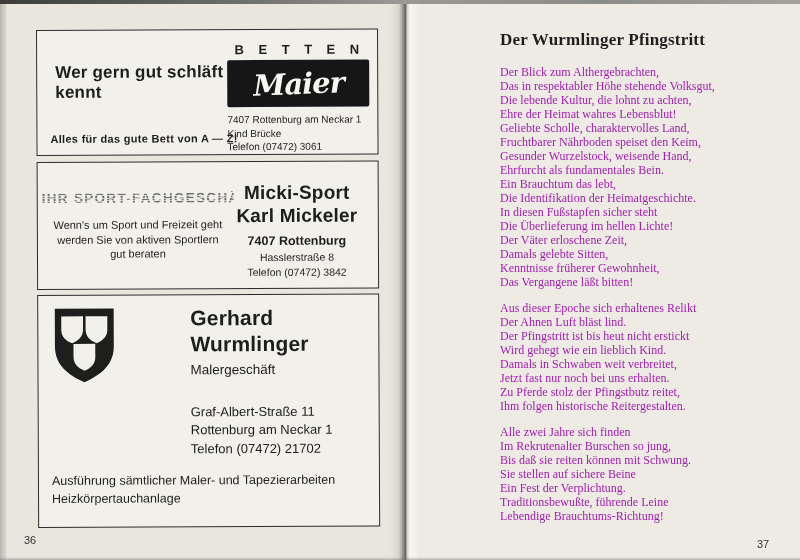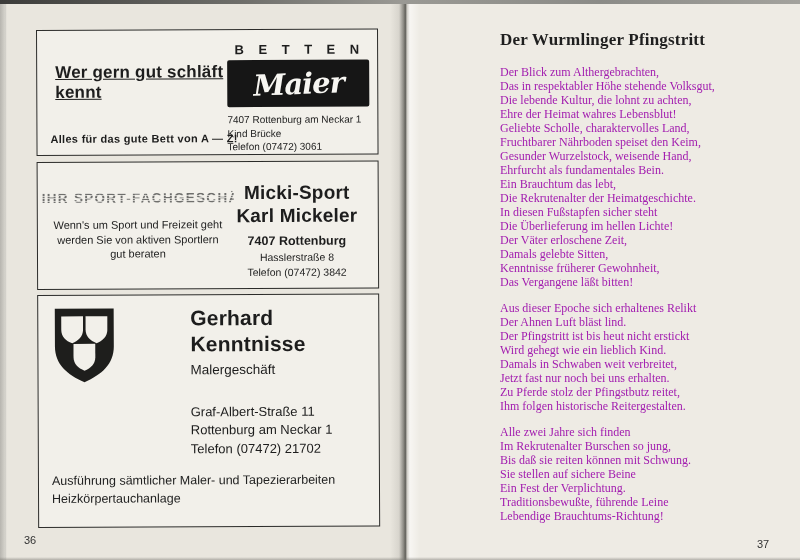--- a/index.html
+++ b/index.html
@@ -29,21 +29,21 @@
       rgba(255,255,255,.55) 66%,
       rgba(255,255,255,0) 100%);}
   
   .ads{position:absolute;left:30px;top:27px;width:342px;transform:rotate(-0.25deg);transform-origin:top left;}
   .ad{position:relative;border:1.5px solid #2b2b29;background:#f2f0ea;box-sizing:border-box;color:#1d1d1d;}
   .ad1{height:126px;margin-bottom:6px;}
   .ad2{height:128px;margin-bottom:5px;}
   .ad3{height:233px;}
   
   .ad1-headline{position:absolute;left:18px;top:32px;width:178px;
-    font-size:17px;font-weight:bold;line-height:1.17;letter-spacing:.2px;text-decoration:underline;}
+    font-size:17px;font-weight:bold;line-height:1.17;letter-spacing:.2px;}
   .ad1-tagline{position:absolute;left:13px;top:102px;font-size:11px;font-weight:bold;white-space:nowrap;letter-spacing:.3px;text-align:right;}
   .ad1-right{position:absolute;left:190px;top:12px;width:145px;}
   .betten{font-size:13px;font-weight:600;letter-spacing:.42em;text-align:center;white-space:nowrap;}
   .maier-box{margin-top:3px;width:142px;height:47px;background:#161616;border-radius:2px;
     display:flex;align-items:center;justify-content:center;}
   .maier-script{color:#f7f6f2;font-family:"DejaVu Serif",serif;font-style:italic;font-weight:bold;
     font-size:29px;letter-spacing:-1px;transform:rotate(-2deg);}
   .ad1-addr{margin-top:6px;font-size:10px;line-height:1.35;white-space:nowrap;}
   
   .ad2-left{position:absolute;left:4px;top:28px;width:192px;text-align:center;}
@@ -126,21 +126,21 @@
 
       <div class="ad ad3">
         <svg class="shield" width="64" height="82" viewBox="0 0 100 122" aria-hidden="true">
           <path d="M4 3 H96 V62 C96 90 77 106 50 118 C23 106 4 90 4 62 Z" fill="#1e1e1c"></path>
           <path transform="translate(14,15)" d="M0 0 H34 V21 C34 31 27 38 17 42 C7 38 0 31 0 21 Z" fill="#f2f0ea"></path>
           <path transform="translate(52,15)" d="M0 0 H34 V21 C34 31 27 38 17 42 C7 38 0 31 0 21 Z" fill="#f2f0ea"></path>
           <path transform="translate(33,58)" d="M0 0 H34 V21 C34 31 27 38 17 42 C7 38 0 31 0 21 Z" fill="#f2f0ea"></path>
         </svg>
         <div class="fr-name">
           <div>Gerhard</div>
-          <div>Kenntnisse</div>
+          <div>Wurmlinger</div>
         </div>
         <div class="fr-sub">Malergeschäft</div>
         <div class="fr-addr">
             <div>Graf-Albert-Straße 11</div>
             <div>Rottenburg am Neckar 1</div>
             <div>Telefon (07472) 21702</div>
           </div>
         <div class="fr-footer">
             <div>Ausführung sämtlicher Maler- und Tapezierarbeiten</div>
             <div>Heizkörpertauchanlage</div>
@@ -158,21 +158,21 @@
     <div class="stanza">
         <div class="poem-line">Der Blick zum Althergebrachten,</div>
         <div class="poem-line">Das in respektabler Höhe stehende Volksgut,</div>
         <div class="poem-line">Die lebende Kultur, die lohnt zu achten,</div>
         <div class="poem-line">Ehre der Heimat wahres Lebensblut!</div>
         <div class="poem-line">Geliebte Scholle, charaktervolles Land,</div>
         <div class="poem-line">Fruchtbarer Nährboden speiset den Keim,</div>
         <div class="poem-line">Gesunder Wurzelstock, weisende Hand,</div>
         <div class="poem-line">Ehrfurcht als fundamentales Bein.</div>
         <div class="poem-line">Ein Brauchtum das lebt,</div>
-        <div class="poem-line">Die Rekrutenalter der Heimatgeschichte.</div>
+        <div class="poem-line">Die Identifikation der Heimatgeschichte.</div>
         <div class="poem-line">In diesen Fußstapfen sicher steht</div>
         <div class="poem-line">Die Überlieferung im hellen Lichte!</div>
         <div class="poem-line">Der Väter erloschene Zeit,</div>
         <div class="poem-line">Damals gelebte Sitten,</div>
         <div class="poem-line">Kenntnisse früherer Gewohnheit,</div>
         <div class="poem-line">Das Vergangene läßt bitten!</div>
       </div>
     <div class="stanza">
         <div class="poem-line">Aus dieser Epoche sich erhaltenes Relikt</div>
         <div class="poem-line">Der Ahnen Luft bläst lind.</div>

